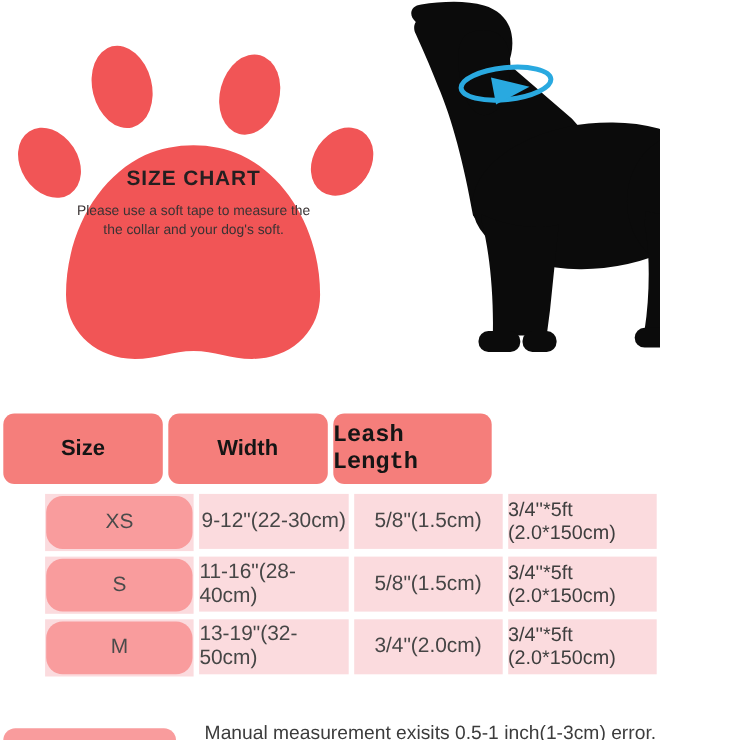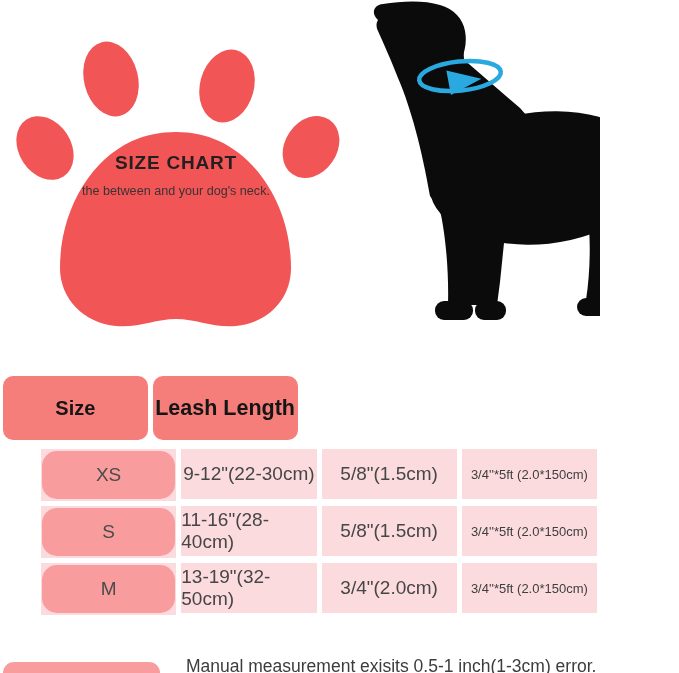--- a/index.html
+++ b/index.html
@@ -19,33 +19,33 @@
   .dog{position:absolute;left:350px;top:0;width:329px;height:330px;}
   
   .size-table{position:absolute;left:3px;right:3px;top:376px;}
   .thead,.trow{display:grid;grid-template-columns:repeat(4,1fr);column-gap:5px;}
   .thead{margin-bottom:9px;}
   .hcell{
     background:var(--header-salmon);border-radius:10px;height:64px;
     display:flex;align-items:center;justify-content:center;
     font-weight:bold;font-size:20px;color:#151515;
   }
-  .hcell.serif{font-family:Liberation Sans, sans-serif;font-size:21.5px;}
+  .hcell.serif{font-family:Liberation Mono, monospace;font-size:21.5px;}
   .trow{margin-bottom:5px;margin-left:38px;}
   .cell{
     background:var(--cell-pink);height:50px;
     display:flex;align-items:center;justify-content:center;
     font-size:19px;color:#464646;
   }
   .cell.size-cell{padding:1px;}
   .pill{
     flex:1;height:48px;background:var(--pill-salmon);border-radius:15px;
     display:flex;align-items:center;justify-content:center;color:#4b4b4b;
   }
-  .cell.leash{font-size:13px;color:#3e3e3e;}
+  .cell.leash{font-size:18px;color:#3e3e3e;}
   
   .note-row{position:absolute;left:3px;right:3px;top:634px;display:flex;align-items:center;}
   .note-pill{
     width:157px;height:36px;background:var(--pill-salmon);border-radius:11px;
     display:flex;align-items:center;justify-content:center;
     font-weight:bold;font-size:17px;color:#14532d;flex:none;margin-top:28px;
   }
   .note-text{margin-left:26px;font-size:17.5px;color:#3c3c3c;text-decoration:underline;}
 </style>
 </head>
@@ -59,21 +59,22 @@
         <ellipse cx="37" cy="108" rx="26" ry="34" transform="rotate(-33 37 108)"></ellipse>
         <ellipse cx="103" cy="39" rx="27" ry="38" transform="rotate(-14 103 39)"></ellipse>
         <ellipse cx="219" cy="46" rx="27" ry="37" transform="rotate(15 219 46)"></ellipse>
         <ellipse cx="303" cy="107" rx="26" ry="33" transform="rotate(34 303 107)"></ellipse>
         <path d="M 52,228 C 52,172 81,121 124,101 C 151,89 185,89 211,101 C 254,121 283,172 283,228 C 283,259 260,283 228,286 C 205,288 189,279 168,279 C 147,279 131,288 108,286 C 76,283 52,259 52,228 Z"></path>
       </g>
     </svg>
     <div class="paw-text">
       <div class="paw-title">SIZE CHART</div>
       <div class="paw-lines">
-        <div>the between and your dog's neck.</div>
+        <div>Please use a soft tape to measure the</div>
+        <div>the collar and your dog's soft.</div>
       </div>
     </div>
   </div>
 
   <div class="dog">
     <svg width="329" height="330" viewBox="0 0 329 330">
       <g fill="#0B0B0B">
         <path d="M 28,20 C 21,14 23,5 33,4 C 52,1 74,0 90,5 C 104,9 113,19 115,31 C 117,41 115,51 112,58 L 170,108 L 205,148 L 128,258 L 80,196 C 72,150 61,108 48,78 C 41,60 33,42 28,31 C 26,27 26,23 28,20 Z"></path>
         <path d="M 76,30 C 92,24 106,28 111,41 C 116,55 115,77 107,93 C 100,105 88,108 81,101 C 70,90 65,62 67,46 C 68,38 71,33 76,30 Z"></path>
         <ellipse cx="192" cy="178" rx="113" ry="66" transform="rotate(-6 192 178)"></ellipse>
@@ -90,20 +91,21 @@
       <g transform="rotate(-6 110 76)">
         <ellipse cx="110" cy="76" rx="41" ry="14.5" fill="none" stroke="#29A9E0" stroke-width="4.5"></ellipse>
         <polygon points="97,69 131,81 99,94" fill="#29A9E0"></polygon>
       </g>
     </svg>
   </div>
 
   <div class="size-table">
     <div class="thead">
       <div class="hcell">Size</div>
+      <div class="hcell">Width</div>
       <div class="hcell serif">Leash Length</div>
     </div>
 
     <div class="trow">
       <div class="cell size-cell">
         <div class="pill">XS</div>
       </div>
       <div class="cell">9-12"(22-30cm)</div>
       <div class="cell">5/8"(1.5cm)</div>
       <div class="cell leash">3/4''*5ft (2.0*150cm)</div>

